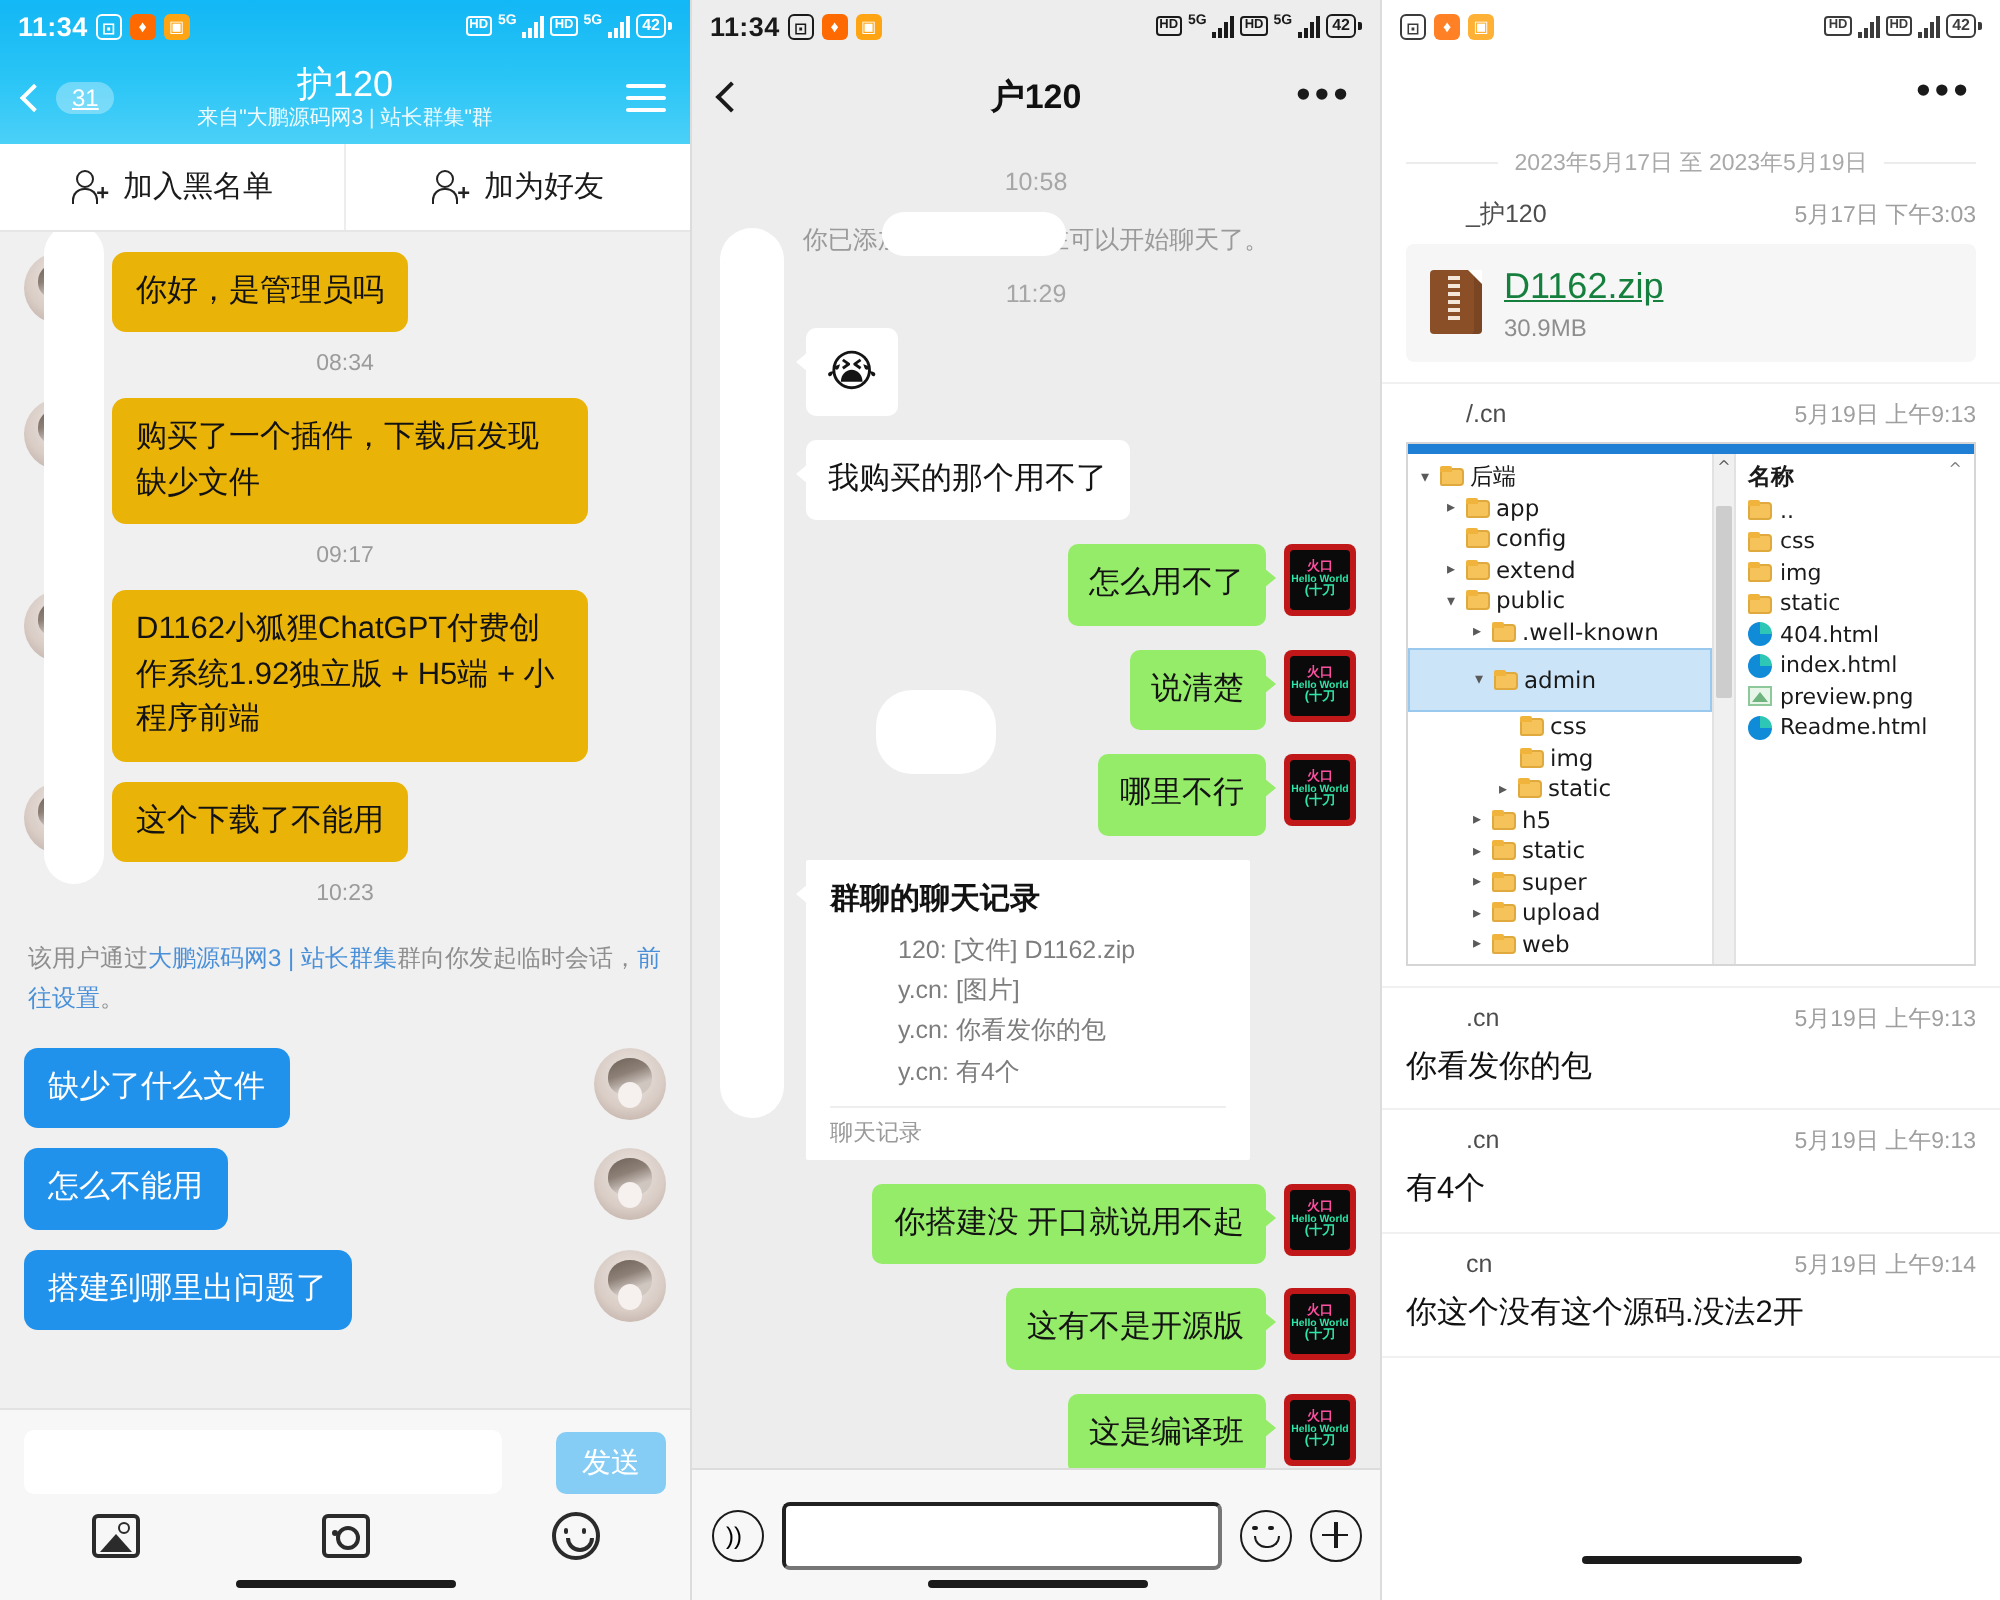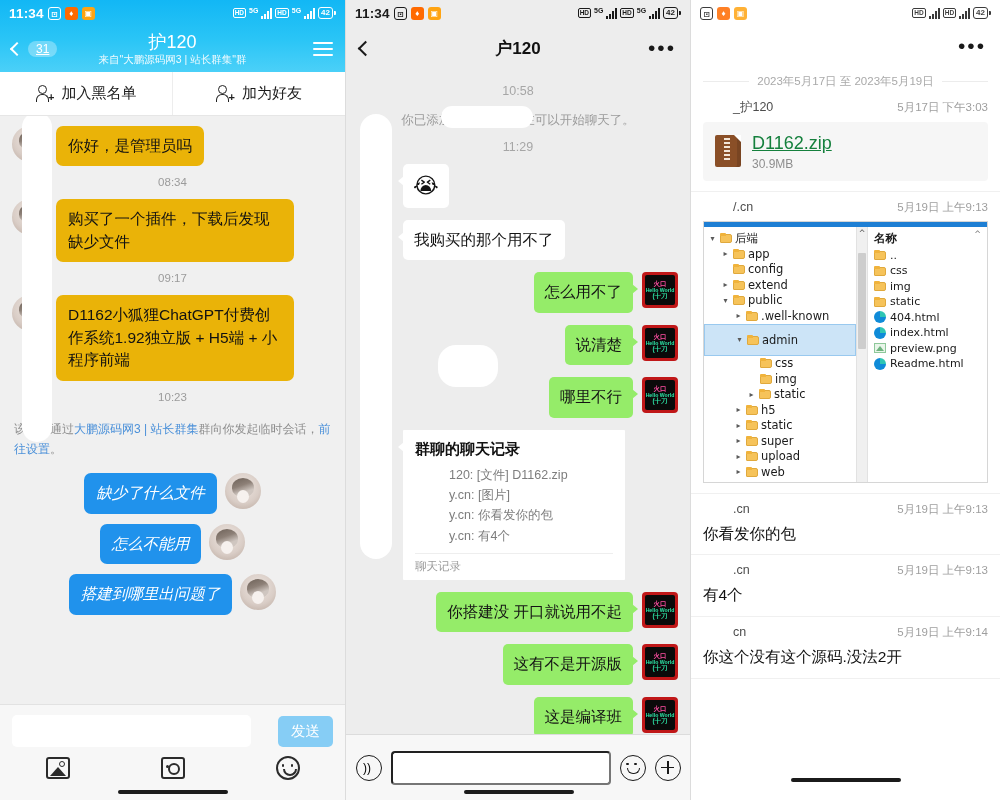--- a/index.html
+++ b/index.html
@@ -69,21 +69,21 @@
   .person-add::before { content:""; position:absolute; left:2px; top:0; width:7px; height:7px;
       border:1.6px solid #222; border-radius:50%; }
   .person-add::after { content:""; position:absolute; left:0; top:8.5px; width:11px; height:7px;
       border:1.6px solid #222; border-bottom:none; border-radius:6px 6px 0 0; }
   .plus-s { position:absolute; right:-2px; bottom:1px; font-size:11px; font-weight:bold; line-height:8px; color:#222;}
 
   .qq-body { position: relative; height: calc(800px - 26px - 46px - 44px - 96px);
              background: #f0f0f0; padding: 10px 0 0; overflow: hidden; }
 
   .row { display: flex; padding: 0 12px; margin-bottom: 10px; align-items: flex-start; }
-  .row.me { justify-content: center; font-style: italic; }
+  .row.me { justify-content: space-between; }
   .av { width: 36px; height: 36px; border-radius: 50%; flex: none; overflow: hidden; }
   .av-husky { background: radial-gradient(circle at 50% 38%, #efe7e2 0%, #d9cdc6 58%, #b9a79c 100%); position: relative; }
   .av-husky::before { content:""; position:absolute; left:7px; top:5px; width:22px; height:19px;
      background: linear-gradient(160deg,#6d6158 0%, #8d8077 40%, #cfc6c0 70%); border-radius: 50% 50% 45% 45%; }
   .av-husky::after { content:""; position:absolute; left:12px; top:17px; width:12px; height:13px;
      background:#f6f1ee; border-radius:50%; }
   .bubble { max-width: 238px; padding: 9px 12px; font-size: 15.5px; line-height: 1.45;
             border-radius: 7px; word-break: break-word; }
   .b-other { background: #eab308; color: #121212; margin-left: 8px; }
   .b-me-blue { background: #2092ec; color: #fff; margin-right: 8px; }
@@ -301,20 +301,24 @@
       <div class="ts">08:34</div>
       <div class="row">
         <div class="av av-husky"></div>
         <div class="bubble b-other">购买了一个插件，下载后发现缺少文件</div>
       </div>
       <div class="ts">09:17</div>
       <div class="row">
         <div class="av av-husky"></div>
         <div class="bubble b-other">D1162小狐狸ChatGPT付费创作系统1.92独立版 + H5端 + 小程序前端</div>
       </div>
+      <div class="row">
+        <div class="av av-husky"></div>
+        <div class="bubble b-other">这个下载了不能用</div>
+      </div>
       <div class="ts">10:23</div>
 
       <div class="tip">
         <span>该用户通过</span><a href="#">大鹏源码网3 | 站长群集</a><span>群向你发起临时会话，</span><a href="#">前往设置</a><span>。</span>
       </div>
 
       <div style="margin-top:14px">
         <div class="row me">
           <div class="bubble b-me-blue">缺少了什么文件</div>
           <div class="av av-husky"></div>

